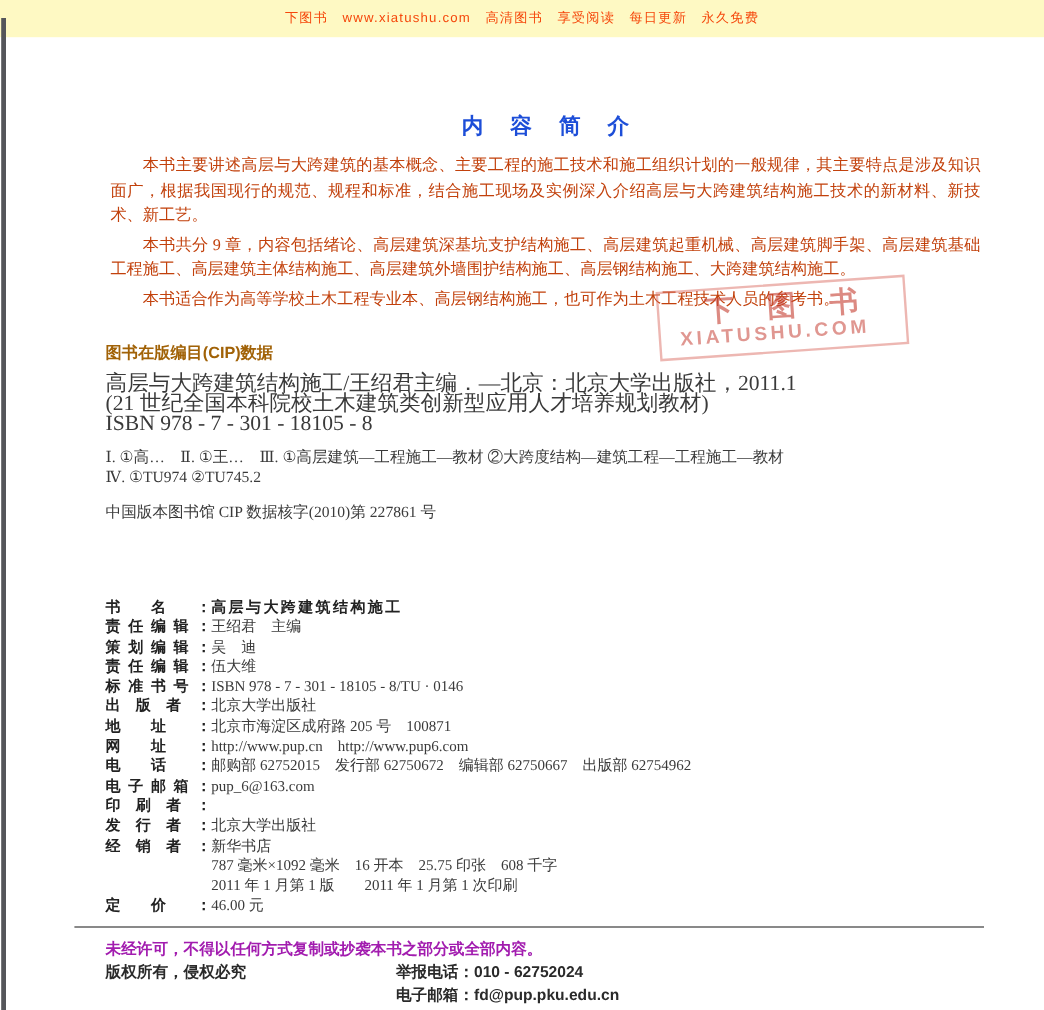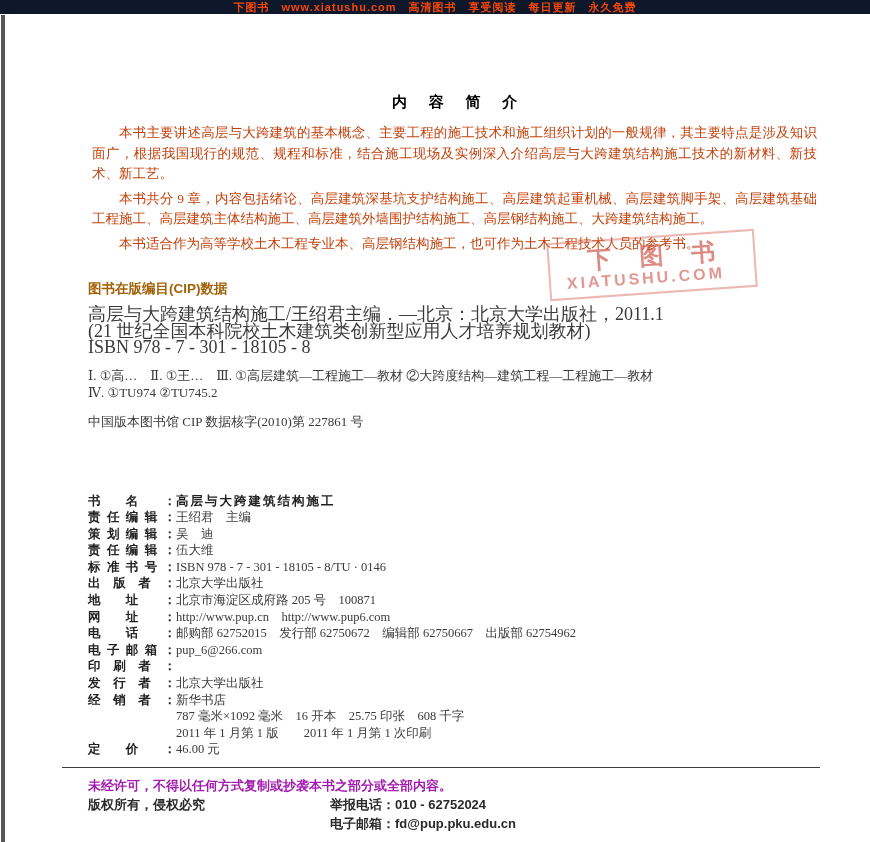--- a/index.html
+++ b/index.html
@@ -4,38 +4,38 @@
 <style>
   html,body{margin:0;padding:0;}
   body{
     width:870px;height:842px;position:relative;overflow:hidden;
     background:#ffffff;
     font-family:"Liberation Serif","DejaVu Serif",serif;
     color:#2e2e2e;
   }
   
   .banner{
-    position:absolute;top:0;left:0;width:870px;height:14px;
-    background:#0f172a;
+    position:absolute;top:0;left:0;width:870px;height:31px;
+    background:#fef9c3;
     display:flex;align-items:center;justify-content:center;
     font-family:"Liberation Sans","DejaVu Sans",sans-serif;
-    font-weight:bold;font-size:11px;line-height:13px;color:#F5470B;
+    font-weight:normal;font-size:11px;line-height:13px;color:#F5470B;
     letter-spacing:1px;white-space:nowrap;
   }
   
   .page-edge{
     position:absolute;left:1px;top:15px;width:4px;height:827px;
     background:#55565a;
   }
   .content{
     position:absolute;left:88px;top:13px;width:733px;
   }
   .intro-title{
     margin-top:80px;text-align:center;
-    font-weight:bold;font-size:15px;letter-spacing:9px;color:#000000;
+    font-weight:bold;font-size:18px;letter-spacing:9px;color:#1d4ed8;
     text-indent:9px; 
   }
   .intro{margin-top:11px;}
   .intro p{
     margin:4px;font-size:13.5px;line-height:20.5px;
     text-align:justify;text-indent:2em;color:#c2410c;
   }
   
   .stamp{
     position:absolute;left:460px;top:223px;width:204px;height:54px;
@@ -162,21 +162,21 @@
     <div class="colophon-row">
       <span class="colophon-label">网址：</span>
       <span class="colophon-value">http://www.pup.cn　http://www.pup6.com</span>
     </div>
     <div class="colophon-row">
       <span class="colophon-label">电话：</span>
       <span class="colophon-value">邮购部 62752015　发行部 62750672　编辑部 62750667　出版部 62754962</span>
     </div>
     <div class="colophon-row">
       <span class="colophon-label">电子邮箱：</span>
-      <span class="colophon-value">pup_6@266.com</span>
+      <span class="colophon-value">pup_6@163.com</span>
     </div>
     <div class="colophon-row">
       <span class="colophon-label">印刷者：</span>
       <span class="colophon-value"></span>
     </div>
     <div class="colophon-row">
       <span class="colophon-label">发行者：</span>
       <span class="colophon-value">北京大学出版社</span>
     </div>
     <div class="colophon-row">

